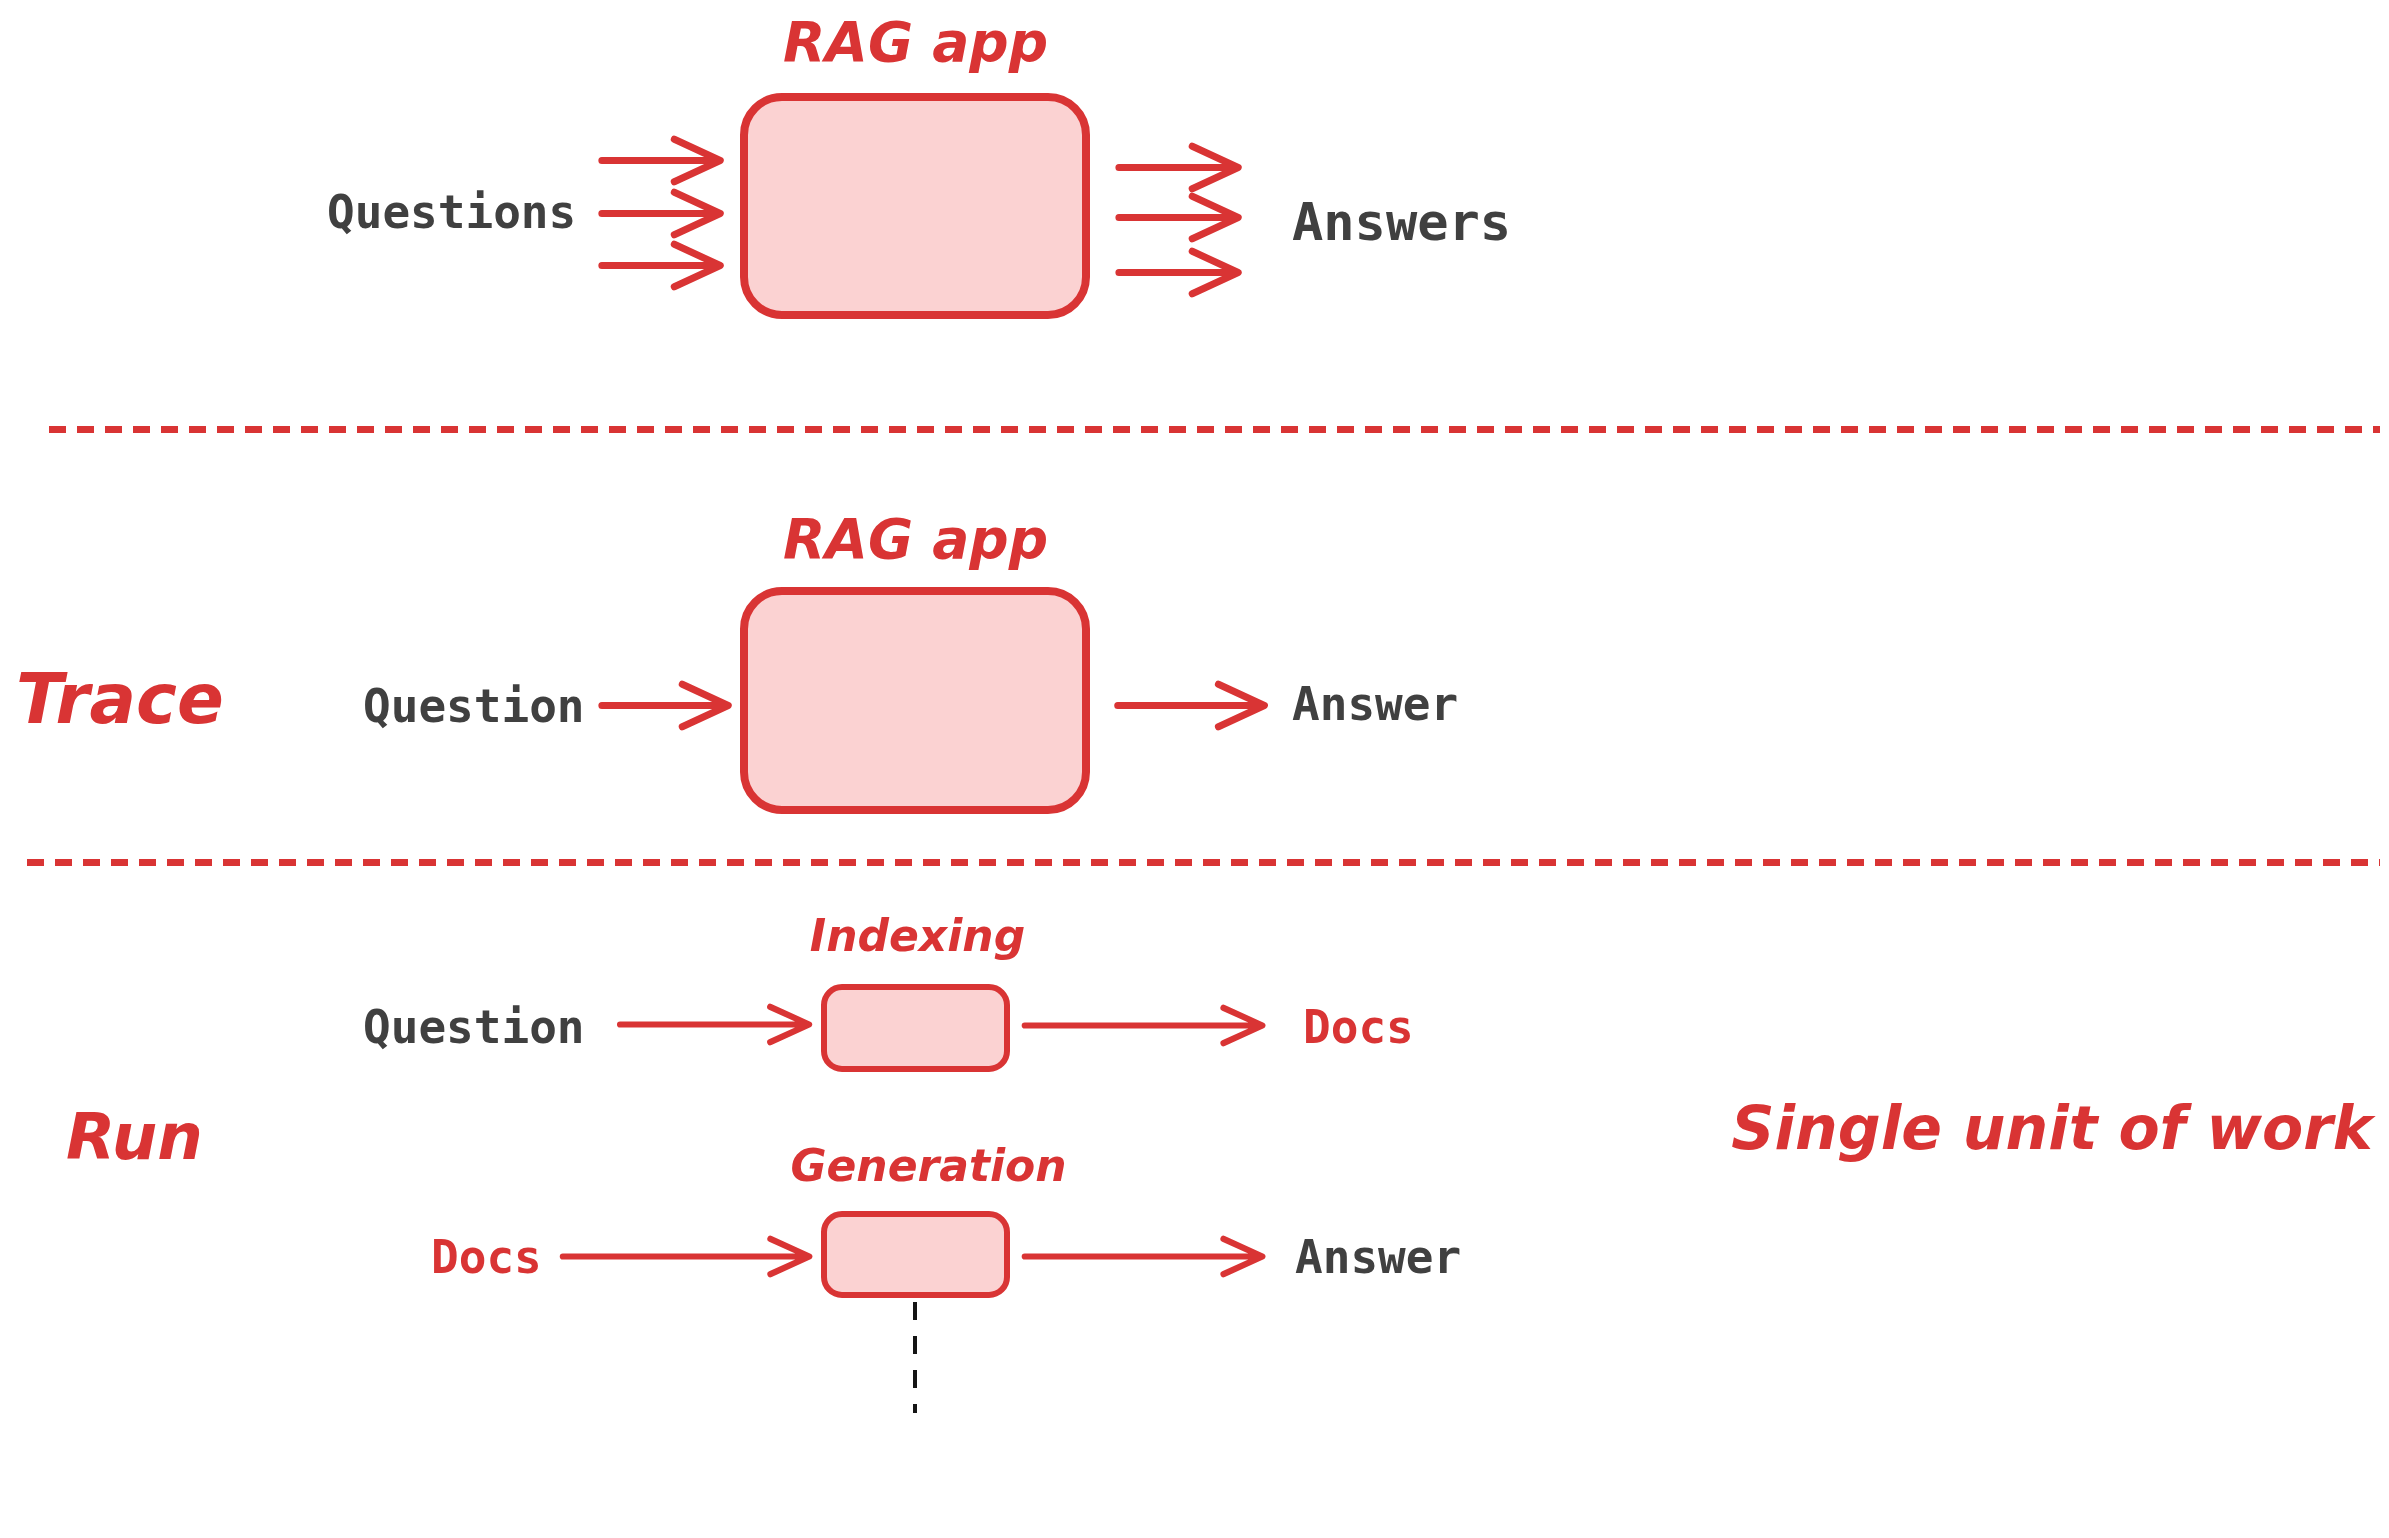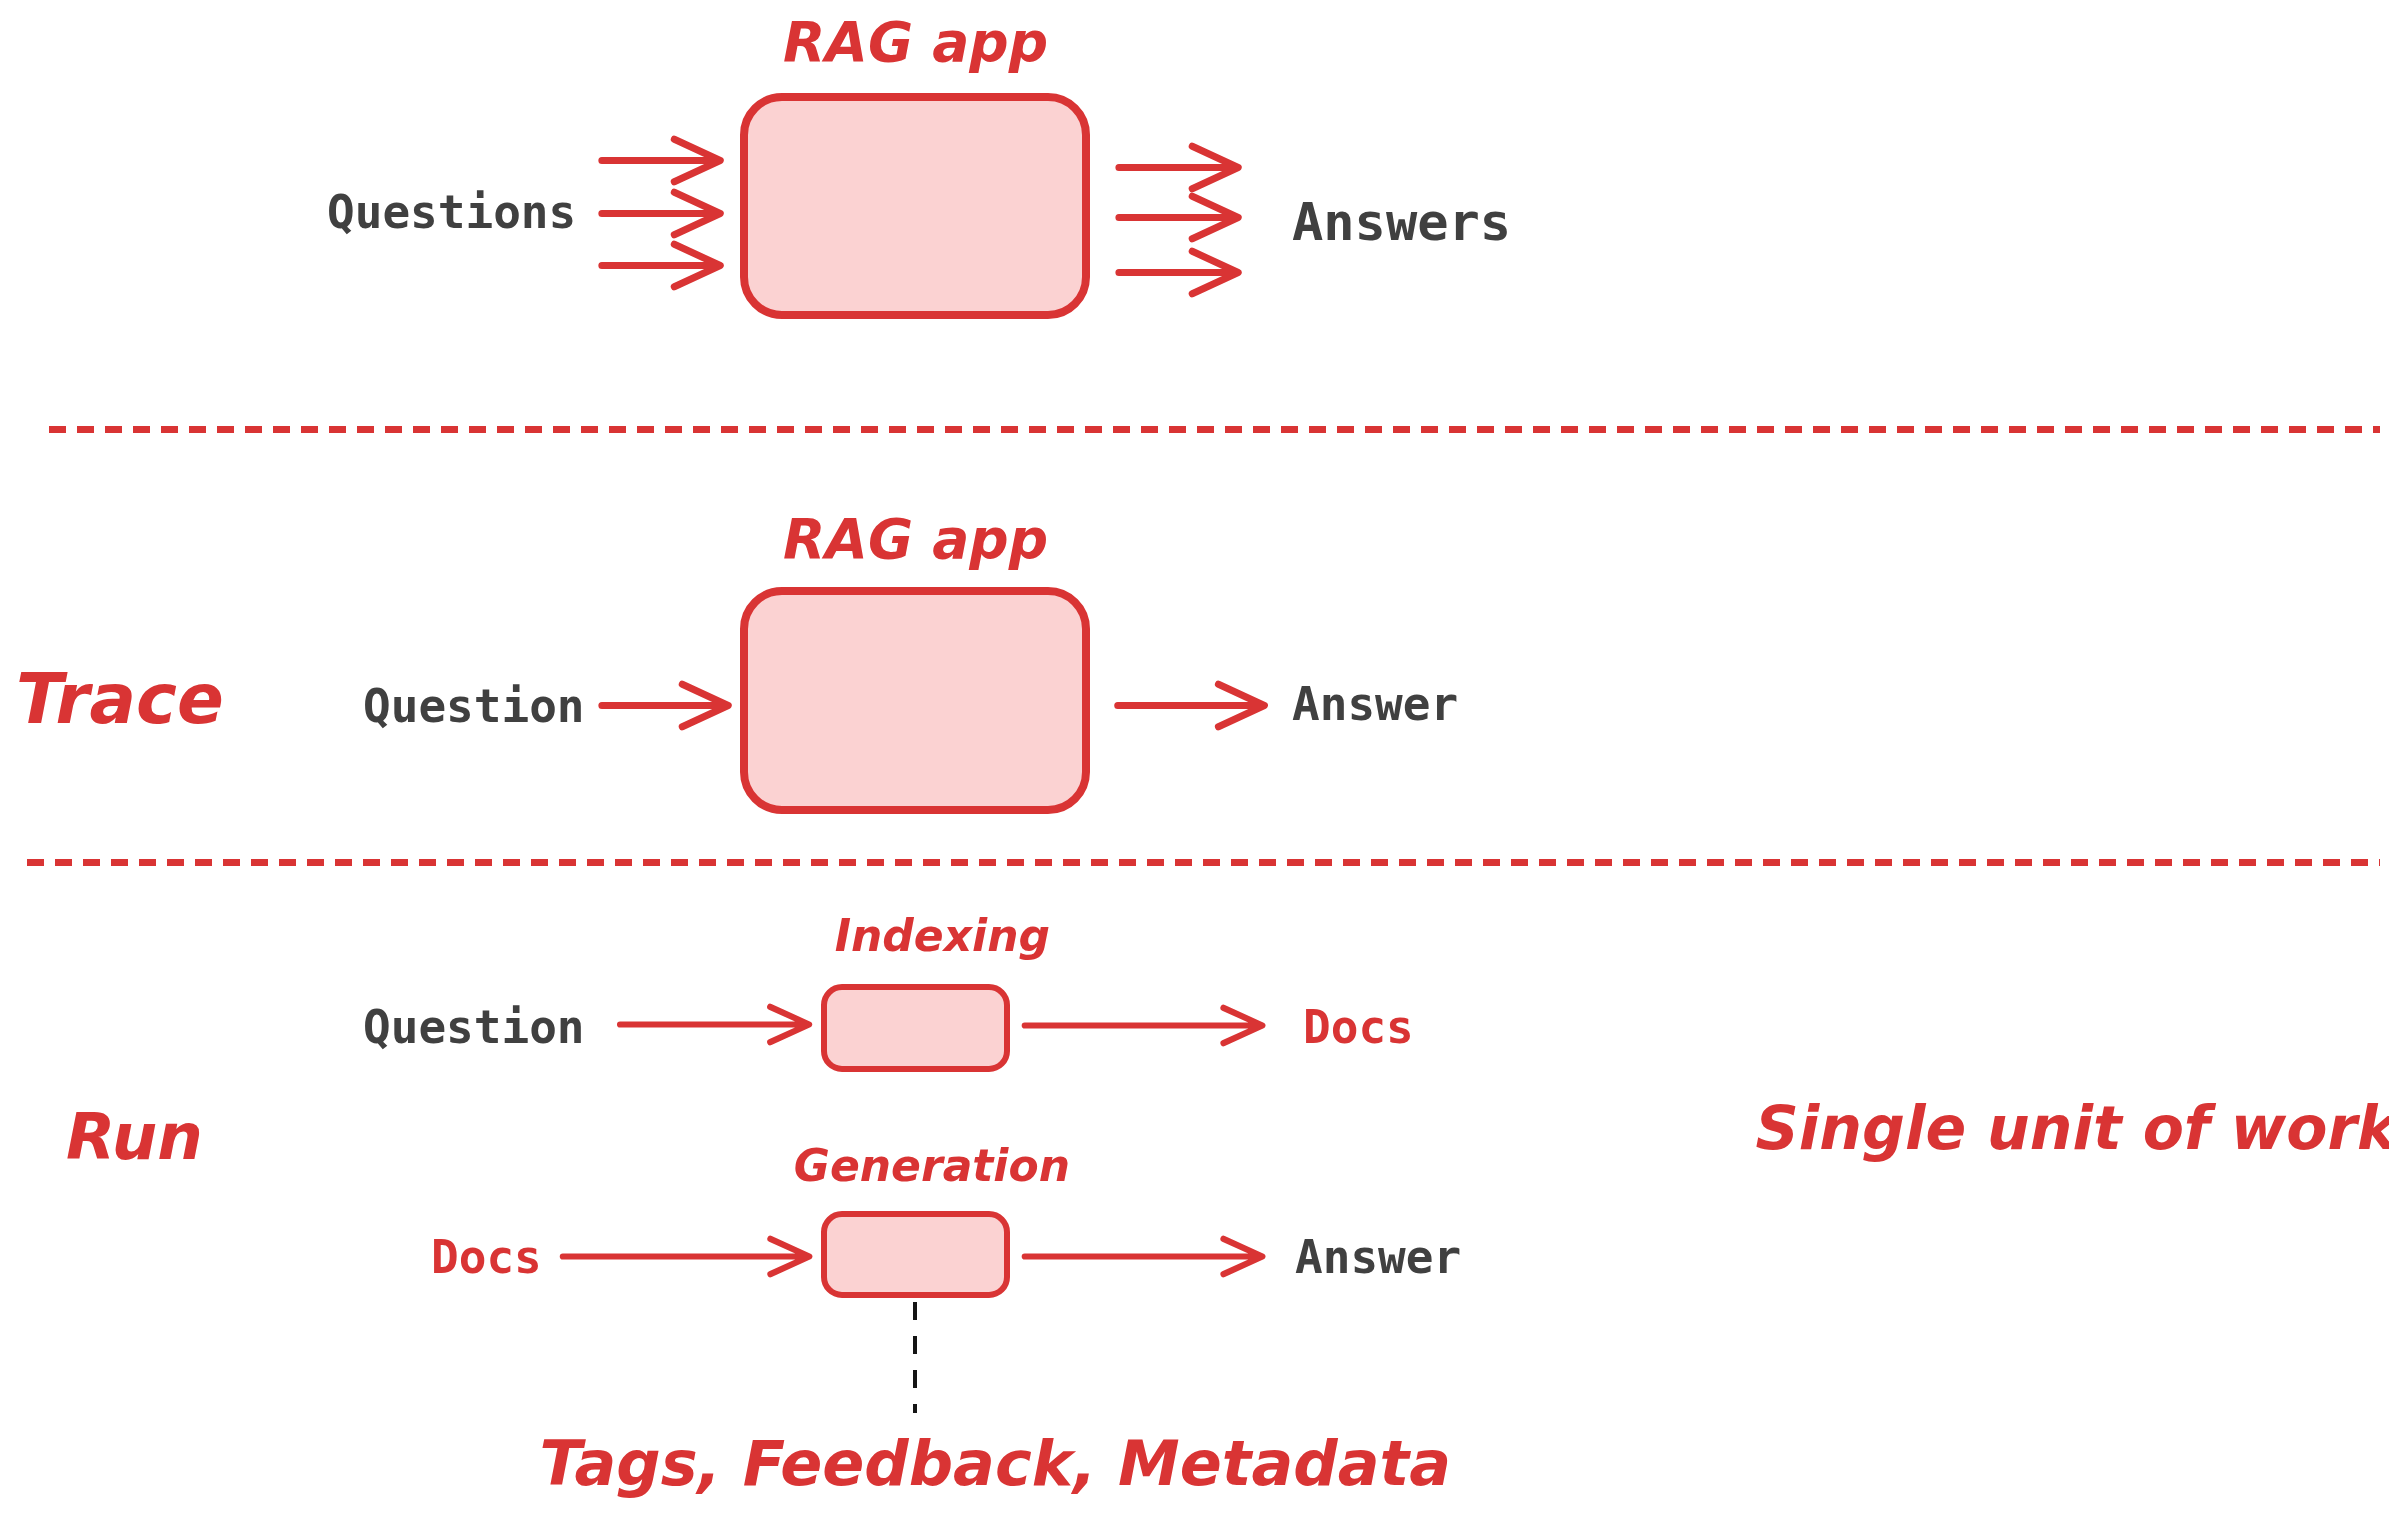--- a/index.html
+++ b/index.html
@@ -16,21 +16,21 @@
   }
   .mono{
     position:absolute;
     font-family:"DejaVu Sans Mono", monospace;
     font-weight:bold;
     color:#404040;
     white-space:nowrap;
     line-height:1.05;
   }
   .mono.red{color:#D93434;}
-  .center{text-align:right;}
+  .center{text-align:center;}
 
   .box{
     position:absolute;
     background:#FBD2D2;
     border:8px solid #D93434;
     border-radius:42px;
     box-sizing:border-box;
   }
   .box.small{border-width:6.2px;border-radius:21px;}
 
@@ -139,16 +139,15 @@
   <div class="box small" style="left:821px;top:1211px;width:189px;height:87px;"></div>
 
   <svg class="arrow small" style="left:1022px;top:1230px;width:244px;height:53px;" viewBox="0 0 276 60">
     <path d="M3 30 H262 M228 10 L272 30 L228 50"></path>
   </svg>
 
   <div class="mono" style="left:1295px;top:1233px;font-size:46px;">Answer</div>
 
   <div class="vdash" style="left:913px;top:1302px;height:111px;"></div>
 
-  <div class="hand center" style="left:389px;top:1431px;width:1062px;font-size:62px;">Tags, Feedback, Metadata</div>
 
 </div>
 
 
 </body></html>

